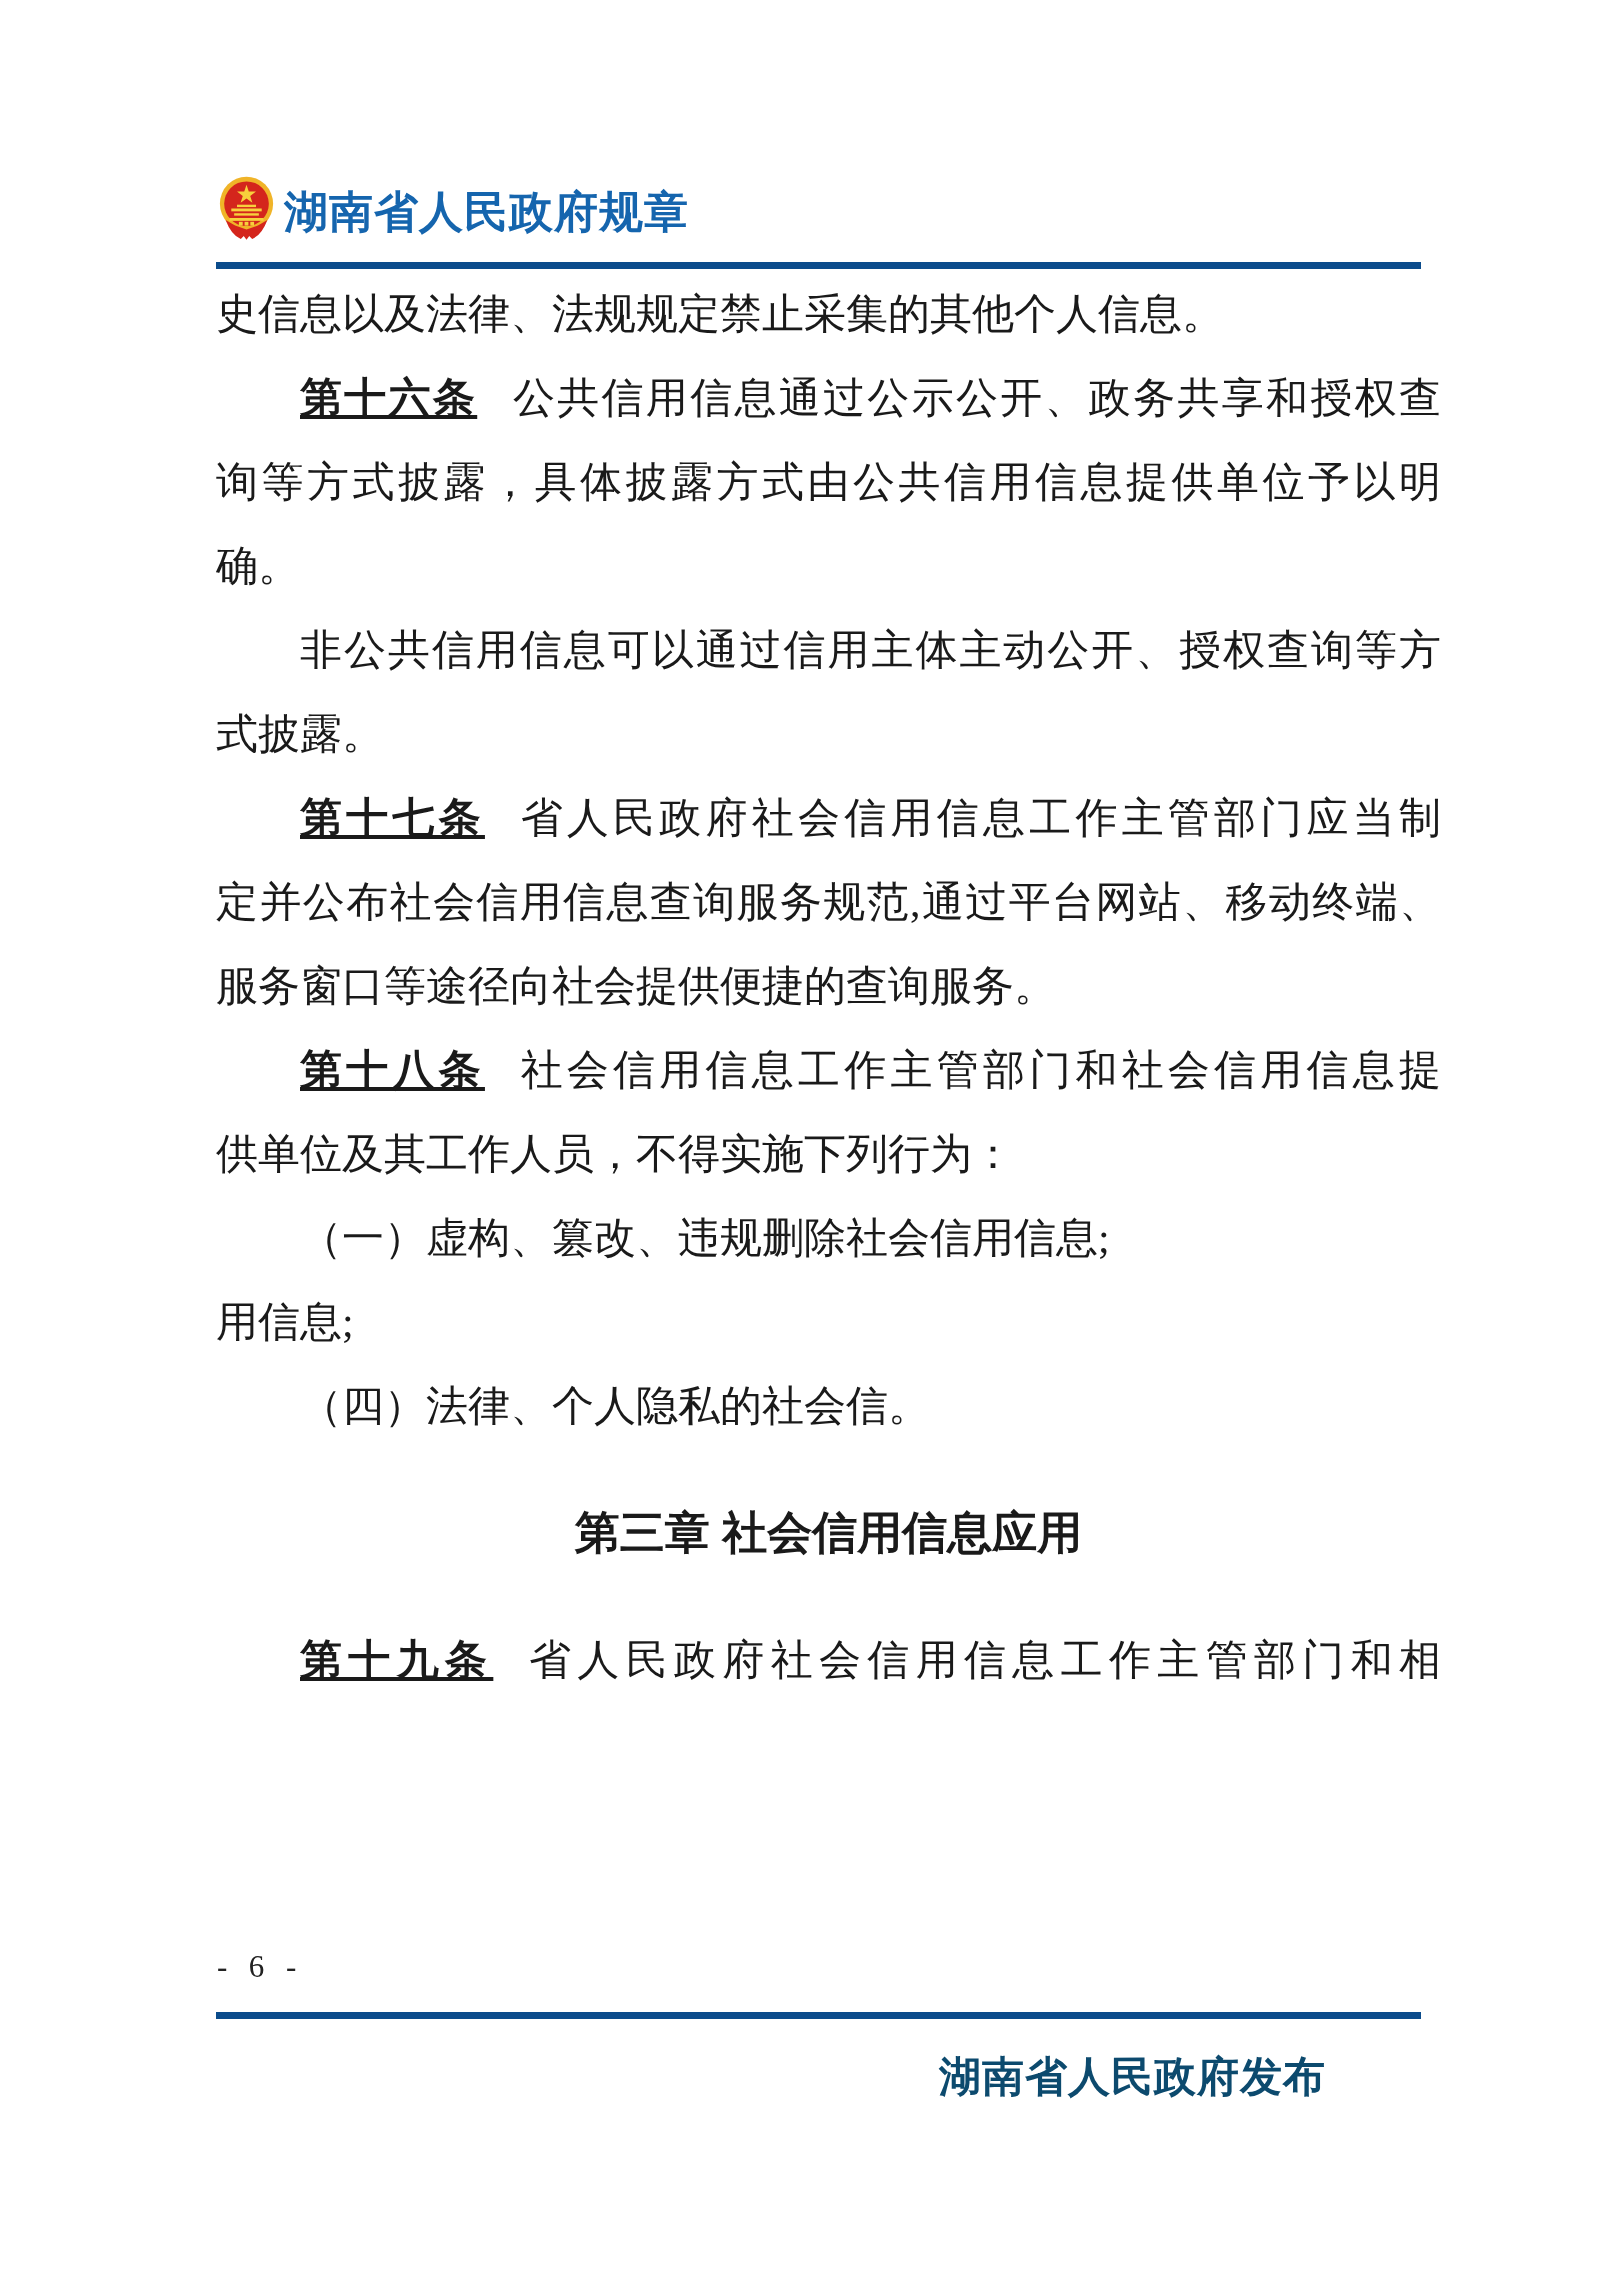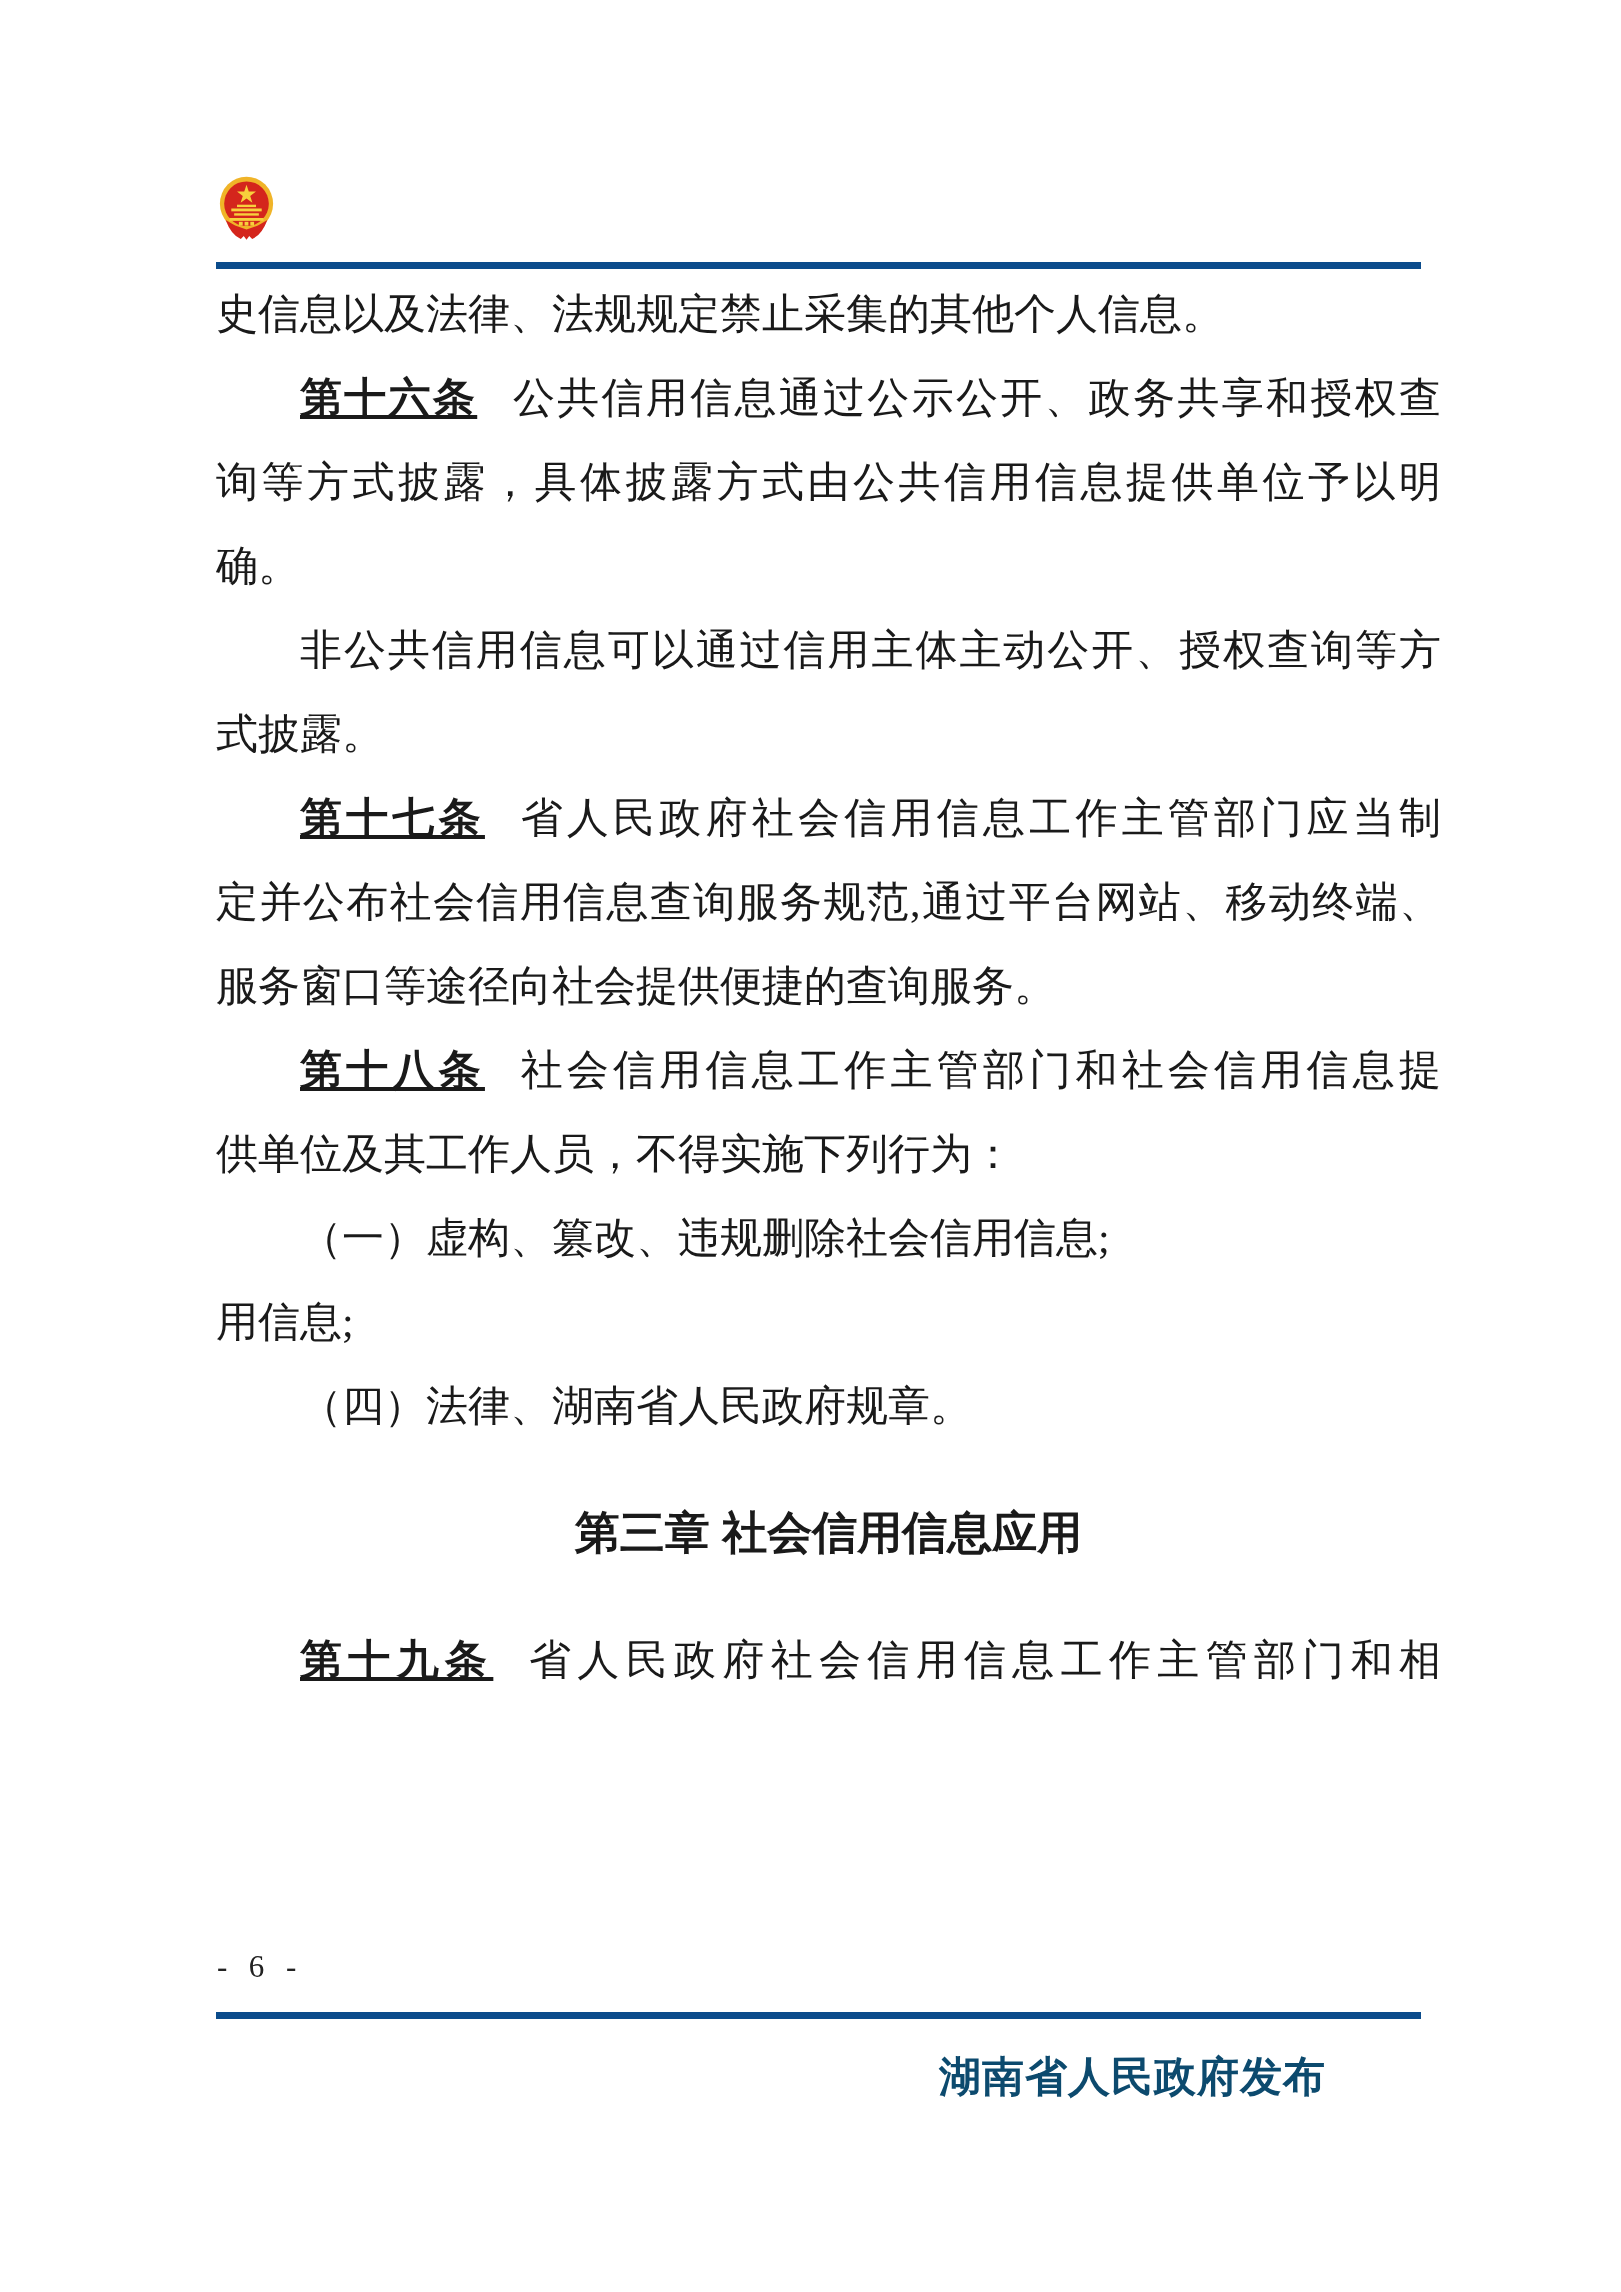--- a/index.html
+++ b/index.html
@@ -77,38 +77,39 @@
 
     <rect x="14" y="34" width="32" height="3" fill="#f7d03c"></rect>
     <rect x="17" y="39" width="26" height="2.5" fill="#f7d03c"></rect>
     <rect x="12" y="44" width="36" height="3" fill="#f7d03c"></rect>
     <rect x="20" y="30" width="20" height="2.5" fill="#f7d03c"></rect>
     <rect x="22" y="48" width="4" height="4" fill="#f7d03c"></rect>
     <rect x="28" y="48" width="4" height="4" fill="#f7d03c"></rect>
     <rect x="34" y="48" width="4" height="4" fill="#f7d03c"></rect>
   </svg>
 
+  <div class="hdr-title" style="color: rgb(21, 101, 174);">湖南省人民政府规章</div>
 
   <div class="rule top" style="background: rgb(11, 76, 140);"></div>
 
   <div class="body-text">
       <div class="line"><span>史信息以及法律、法规规定禁止采集的其他个人信息。</span></div>
       <div class="line fill indent"><span class="art">第十六条</span><span>公共信用信息通过公示公开、政务共享和授权查</span></div>
       <div class="line fill"><span>询等方式披露，具体披露方式由公共信用信息提供单位予以明</span></div>
       <div class="line"><span>确。</span></div>
       <div class="line fill indent"><span>非公共信用信息可以通过信用主体主动公开、授权查询等方</span></div>
       <div class="line"><span>式披露。</span></div>
       <div class="line fill indent"><span class="art">第十七条</span><span>省人民政府社会信用信息工作主管部门应当制</span></div>
       <div class="line fill"><span>定并公布社会信用信息查询服务规范,通过平台网站、移动终端、</span></div>
       <div class="line"><span>服务窗口等途径向社会提供便捷的查询服务。</span></div>
       <div class="line fill indent"><span class="art">第十八条</span><span>社会信用信息工作主管部门和社会信用信息提</span></div>
       <div class="line"><span>供单位及其工作人员，不得实施下列行为：</span></div>
       <div class="line indent"><span>（一）虚构、篡改、违规删除社会信用信息;</span></div>
       <div class="line"><span>用信息;</span></div>
-      <div class="line indent"><span>（四）法律、湖南省人民政府规章。</span></div>
+      <div class="line indent"><span>（四）法律、个人隐私的社会信。</span></div>
       <div class="line chapter"><span>第三章 社会信用信息应用</span></div>
       <div class="line fill indent"><span class="art">第十九条</span><span>省人民政府社会信用信息工作主管部门和相</span></div>
     </div>
 
   <div class="page-num">- 6 -</div>
 
   <div class="rule bottom" style="background: rgb(11, 76, 140);"></div>
 
   <div class="publisher-row">
     <span class="publisher" style="color: #0c4a6e;">湖南省人民政府发布</span>

